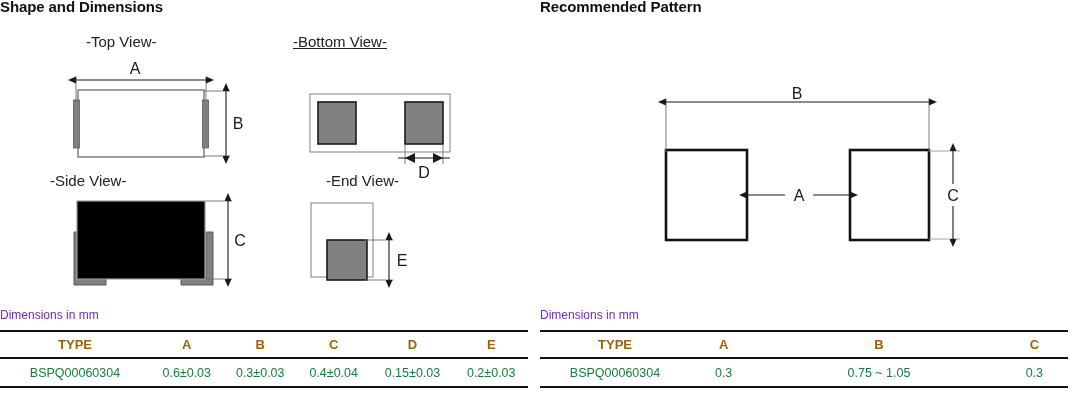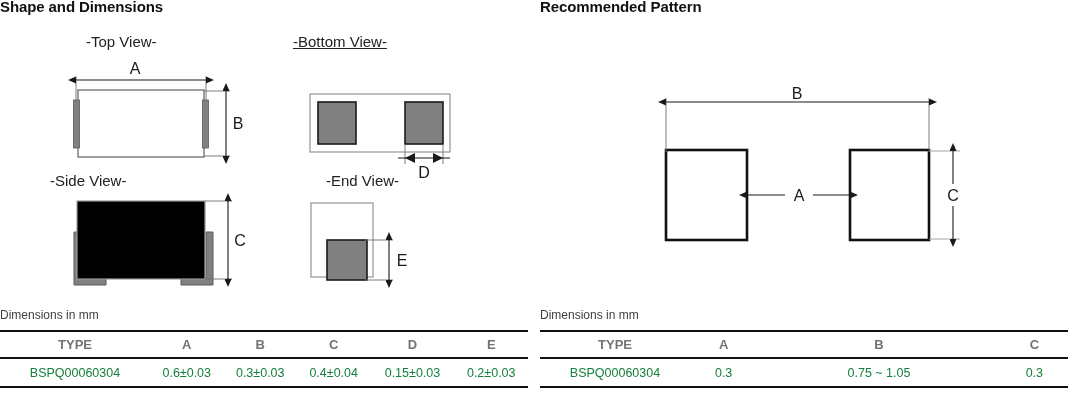--- a/index.html
+++ b/index.html
@@ -55,42 +55,42 @@
 
   svg.diagram {
     position: absolute;
     overflow: visible;
   }
 
   .dims-note {
     position: absolute;
     left: 0;
     font-size: 12px;
-    color: #404040;
+    color: #6d28d9;
     white-space: nowrap;
   }
   #dims-note-left  { top: 308px; }
   #dims-note-right { top: 308px; }
 
   table.dim-table {
     position: absolute;
     left: 0;
     top: 330px;
     width: 528px;
     border-collapse: collapse;
     font-size: 12.5px;
   }
   table.dim-table thead th {
     border-top: 2.5px solid #111111;
     border-bottom: 2.5px solid #111111;
     padding: 5px 0 5px 0;
     font-weight: bold;
     font-size: 13px;
     text-align: center;
-    color: #737373;
+    color: #a16207;
     white-space: nowrap;
   }
   table.dim-table tbody td {
     border-bottom: 2px solid #111111;
     padding: 7px 0 6px 0;
     text-align: center;
     color: #15803d;
     white-space: nowrap;
   }
   table.dim-table .col-type { width: 150px; }

